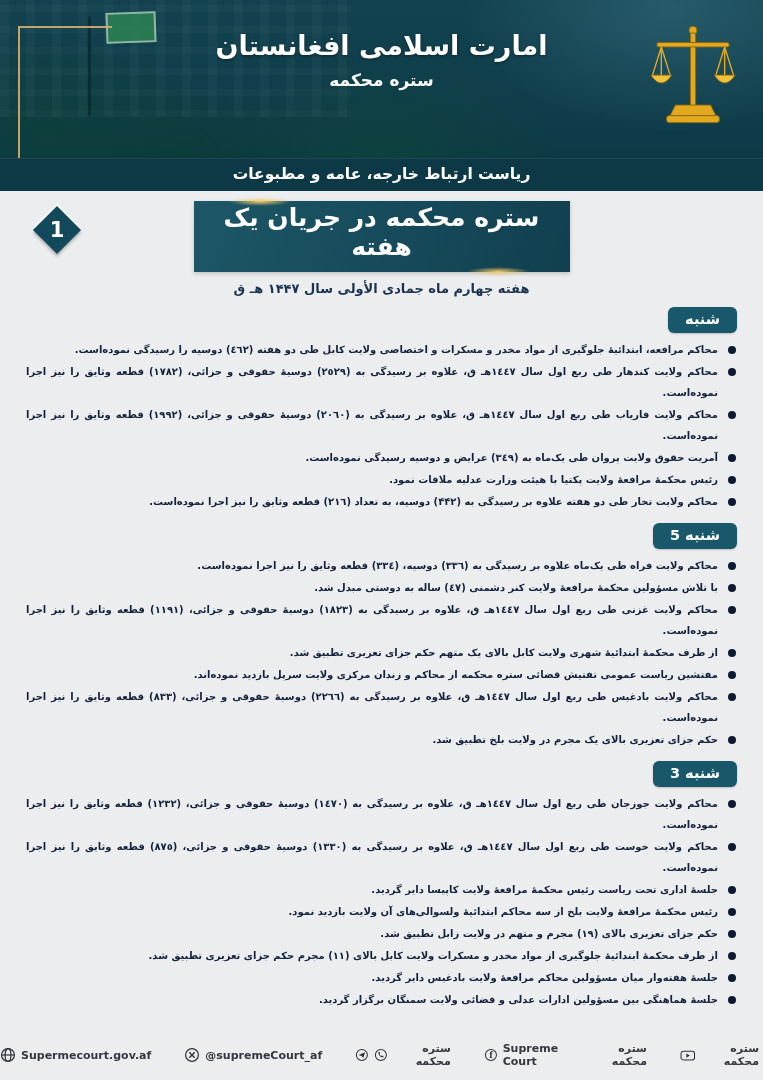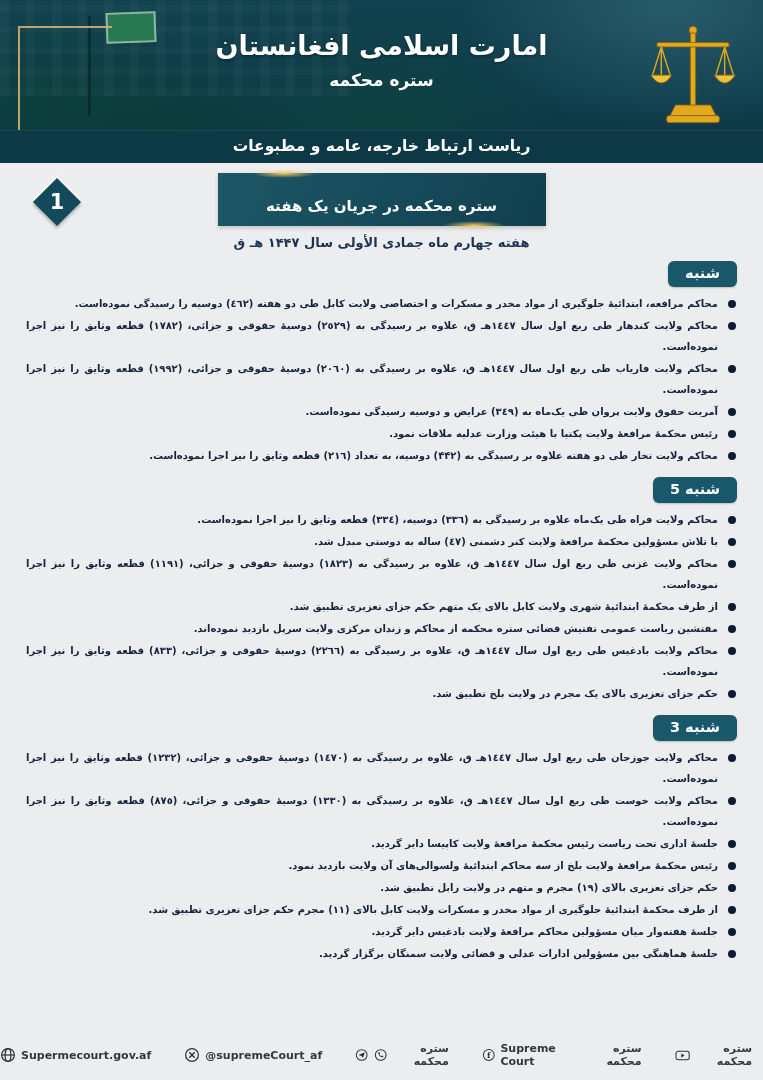--- a/index.html
+++ b/index.html
@@ -7,21 +7,21 @@
   body{
     font-family:"DejaVu Sans", sans-serif;
     background:#d8dadc;
   }
   .page{
     position:relative; width:763px; height:1080px; overflow:hidden;
     background:#ecedee;
   }
   
   .header{
-    position:relative; height:163px; overflow:hidden;
+    position:relative; height:191px; overflow:hidden;
     background:linear-gradient(180deg,#12424f 0%, #0f3d4b 55%, #0c3644 100%);
   }
   .photo{
     position:absolute; inset:0 0 33px 0;
     background:
       radial-gradient(ellipse 320px 190px at 88% 6%, rgba(90,150,170,.30), transparent 65%),
       radial-gradient(ellipse 260px 170px at 50% 108%, rgba(14,72,54,.55), transparent 70%),
       radial-gradient(ellipse 230px 150px at 6% 85%, rgba(12,66,50,.55), transparent 72%),
       radial-gradient(ellipse 200px 120px at 24% 100%, rgba(10,60,46,.5), transparent 70%);
   }
@@ -69,24 +69,24 @@
   .diamond{
     position:absolute; left:40px; top:12px; width:34px; height:34px;
     background:#12495b; transform:rotate(45deg);
     box-shadow:-2px -2px 0 rgba(255,255,255,.75), 2px 2px 3px rgba(0,0,0,.25);
   }
   .diamond span{
     position:absolute; inset:0; display:flex; align-items:center; justify-content:center;
     transform:rotate(-45deg); color:#fff; font-size:21px; font-weight:bold;
   }
   .title-box{
-    position:relative; width:328px; margin:10px auto 0;
+    position:relative; width:376px; margin:10px auto 0;
     background:linear-gradient(115deg,#1d5767 0%, #164a5a 55%, #113f4e 100%);
-    color:#fff; text-align:center; font-size:15px; font-weight:bold;
-    padding:24px 6px 11px; box-shadow:0 2px 4px rgba(0,0,0,.18);
+    color:#fff; text-align:center; font-size:25px; font-weight:bold;
+    padding:2px 6px 11px; box-shadow:0 2px 4px rgba(0,0,0,.18);
   }
   .title-box::before, .title-box::after{
     content:""; position:absolute; width:64px; height:9px;
     background:radial-gradient(ellipse at center, rgba(243,204,106,.95) 0%, rgba(243,204,106,0) 70%);
   }
   .title-box::before{ top:-4px; left:34px; }
   .title-box::after{ bottom:-4px; right:40px; }
   .subtitle{
     margin-top:9px; text-align:center; font-size:13px; font-weight:bold; color:#1b3350;
   }
@@ -103,21 +103,21 @@
     position:relative; padding-right:19px; margin-bottom:1px;
     font-size:10px; line-height:21px; font-weight:700; color:#14223b;
     text-align:justify;
   }
   .section li::before{
     content:""; position:absolute; right:1px; top:7px;
     width:8px; height:8px; border-radius:50%; background:#0d1b32;
   }
   
   .footer{
-    position:absolute; left:0; right:11px; bottom:12px;
+    position:absolute; left:0; right:4px; bottom:12px;
     display:flex; justify-content:space-between; align-items:center; gap:33px;
     direction:ltr; font-size:11px; font-weight:600; color:#33383f;
   }
   .footer .f-item{ display:flex; align-items:center; gap:5px; }
   .footer svg{ display:block; }
   .fa-label{ direction:rtl; }
 </style>
 </head>
 <body>
 

